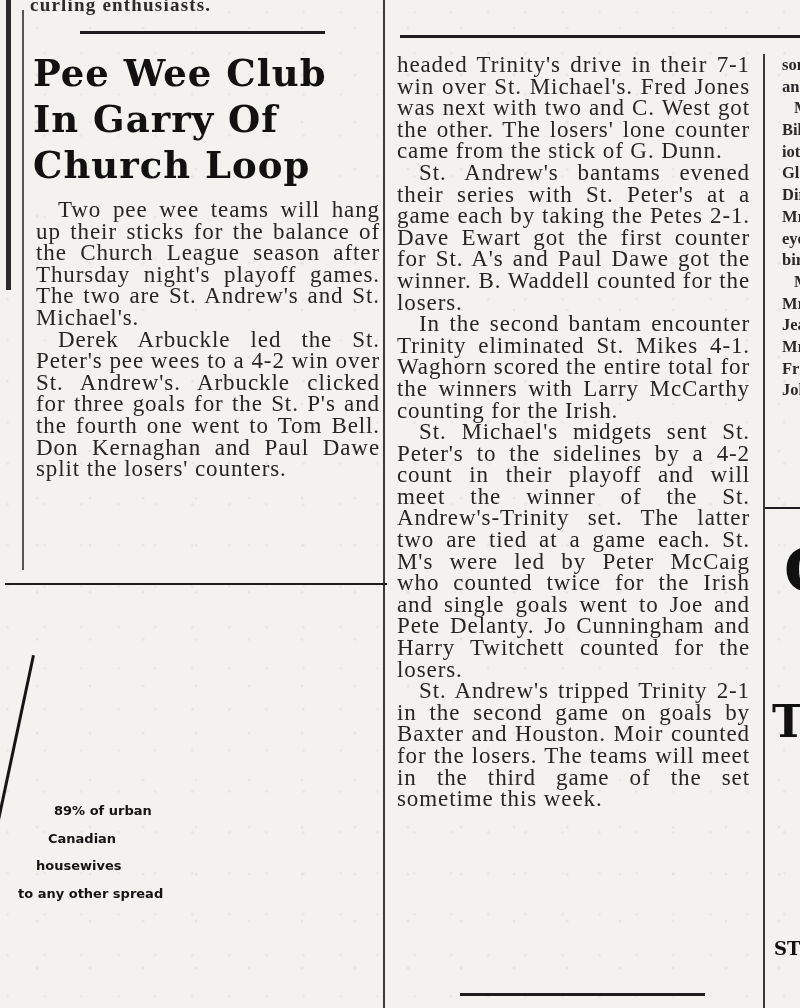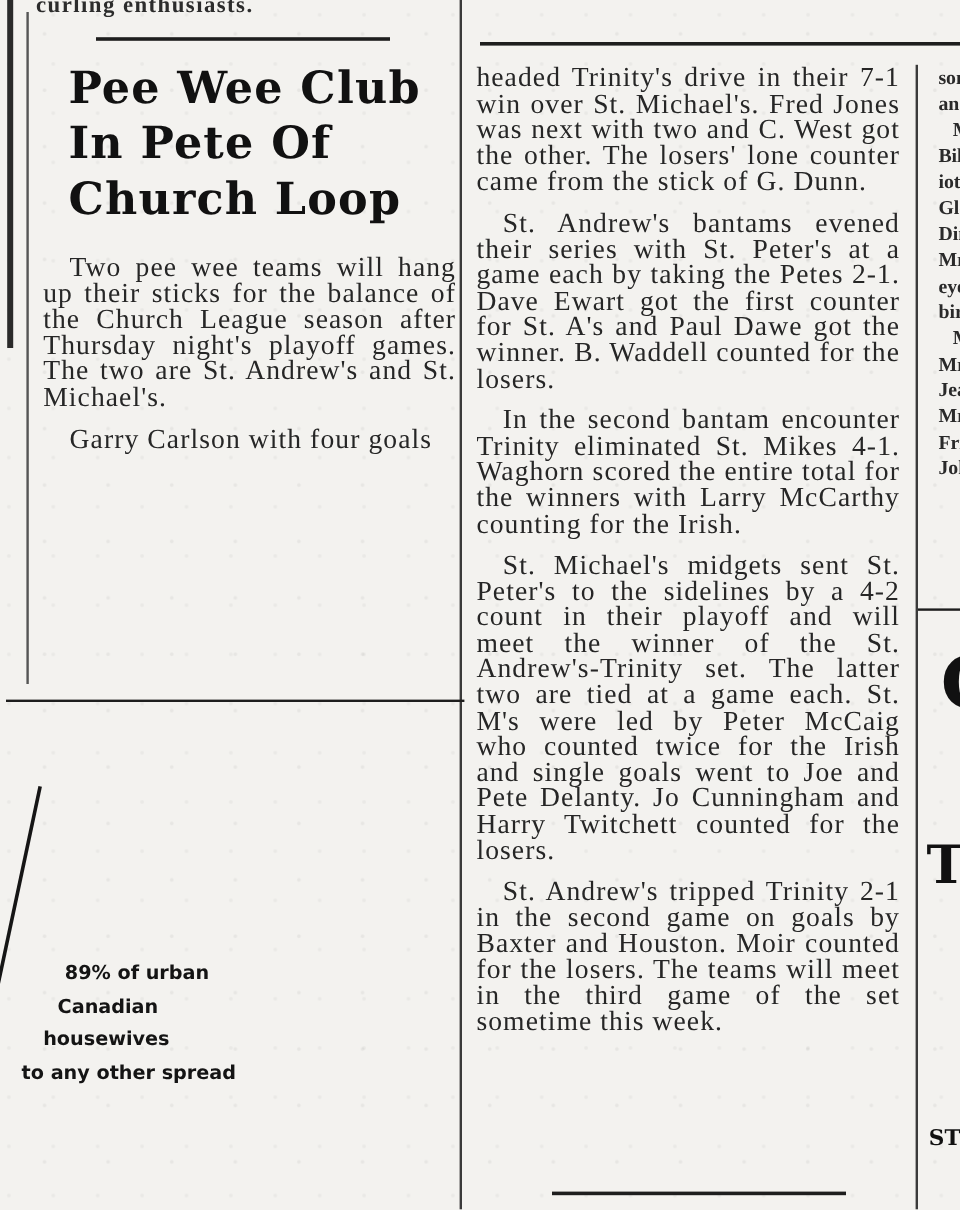--- a/index.html
+++ b/index.html
@@ -23,38 +23,38 @@
       position: absolute; left: 30px; top: -6px; font-size: 19px;
       letter-spacing: 1.2px; color: #2c2c2c; font-weight: bold;
     }
 
     .headline {
       position: absolute; left: 33px; top: 50px; width: 345px;
       font-family: "DejaVu Serif", serif; font-weight: 900;
       font-size: 37px; line-height: 46px; letter-spacing: 1px;
       color: #111;
     }
-    .headline div { white-space: nowrap; margin-left: 24px; }
+    .headline div { white-space: nowrap; }
 
     .col {
       position: absolute;
       font-size: 23px; line-height: 21.6px; letter-spacing: 0.9px;
       text-align: justify; color: #262626;
     }
     .col p { margin: 0; text-indent: 0; }
-    .col p.ind { text-indent: 22px; margin-top: 13px; }
+    .col p.ind { text-indent: 22px; }
     .col p { text-align-last: left; }
 
     #col1 { left: 36px; top: 199px; width: 344px; }
     #col2 { left: 397px; top: 54px; width: 353px; }
 
     .ad {
       position: absolute; left: 18px; top: 797px;
       font-family: "DejaVu Sans", sans-serif; font-weight: bold;
-      font-size: 16px; line-height: 27.5px; color: #141414;
+      font-size: 13px; line-height: 27.5px; color: #141414;
     }
     .ad div { white-space: nowrap; }
 
     .right-frag {
       position: absolute; left: 782px; top: 54px; width: 30px;
       font-size: 16.5px; line-height: 21.7px; font-weight: bold; color: #2a2a2a;
       white-space: nowrap; overflow: hidden;
     }
     .right-frag div { height: 21.7px; }
 
@@ -87,27 +87,27 @@
 <div class="hrule" style="left:400px;top:35px;width:400px;height:3px;"></div>
 <div class="hrule" style="left:5px;top:583px;width:382px;height:2px;"></div>
 <div class="hrule" style="left:460px;top:993px;width:245px;height:3px;"></div>
 <div class="hrule" style="left:765px;top:507px;width:35px;height:2px;"></div>
 <div class="hrule" style="left:32px;top:655px;width:3px;height:200px;transform:rotate(12deg);transform-origin:top left;background:#151515;"></div>
 
 <div class="top-fragment">curling enthusiasts.</div>
 
 <div class="headline">
   <div>Pee Wee Club</div>
-  <div>In Pete Of</div>
+  <div>In Garry Of</div>
   <div>Church Loop</div>
 </div>
 
 <div class="col" id="col1">
   <p class="ind">Two pee wee teams will hang up their sticks for the balance of the Church League season after Thursday night's playoff games. The two are St. Andrew's and St. Michael's.</p>
-  <p class="ind">Garry Carlson with four goals</p>
+  <p class="ind">Derek Arbuckle led the St. Peter's pee wees to a 4-2 win over St. Andrew's. Arbuckle clicked for three goals for the St. P's and the fourth one went to Tom Bell. Don Kernaghan and Paul Dawe split the losers' counters.</p>
 </div>
 
 <div class="col" id="col2">
   <p>headed Trinity's drive in their 7-1 win over St. Michael's. Fred Jones was next with two and C. West got the other. The losers' lone counter came from the stick of G. Dunn.</p>
   <p class="ind">St. Andrew's bantams evened their series with St. Peter's at a game each by taking the Petes 2-1. Dave Ewart got the first counter for St. A's and Paul Dawe got the winner. B. Waddell counted for the losers.</p>
   <p class="ind">In the second bantam encounter Trinity eliminated St. Mikes 4-1. Waghorn scored the entire total for the winners with Larry McCarthy counting for the Irish.</p>
   <p class="ind">St. Michael's midgets sent St. Peter's to the sidelines by a 4-2 count in their playoff and will meet the winner of the St. Andrew's-Trinity set. The latter two are tied at a game each. St. M's were led by Peter McCaig who counted twice for the Irish and single goals went to Joe and Pete Delanty. Jo Cunningham and Harry Twitchett counted for the losers.</p>
   <p class="ind">St. Andrew's tripped Trinity 2-1 in the second game on goals by Baxter and Houston. Moir counted for the losers. The teams will meet in the third game of the set sometime this week.</p>
 </div>
 

